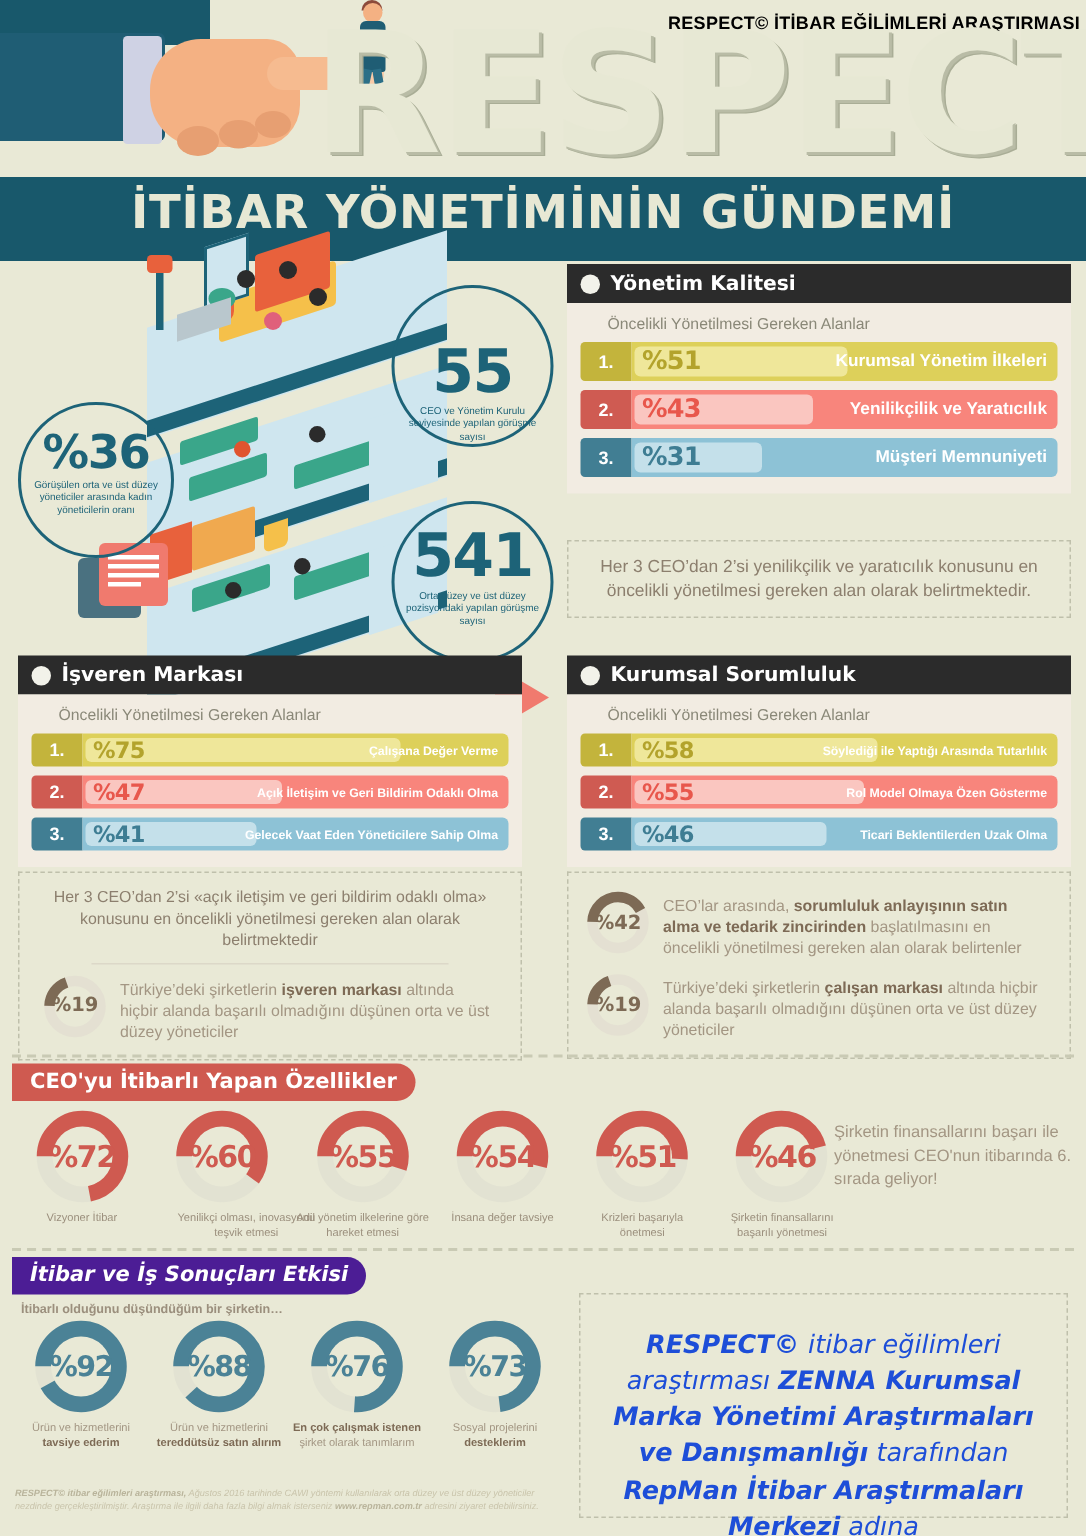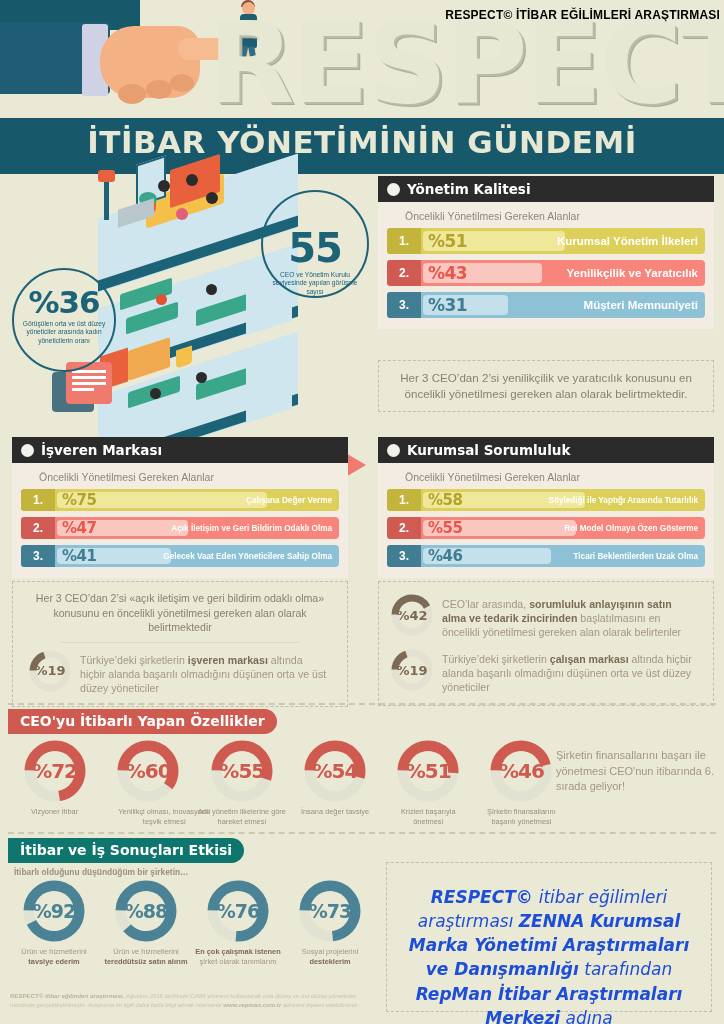--- a/index.html
+++ b/index.html
@@ -186,20 +186,24 @@
     <div class="bubble" style="left:261px;top:14px;width:108px;height:108px;justify-content:flex-end;">
       <div class="num" style="font-size:40px;margin-top:8px;">55</div>
       <div class="cap">CEO ve Yönetim Kurulu seviyesinde yapılan görüşme sayısı</div>
     </div>
 
     <div class="bubble" style="left:12px;top:92px;width:104px;height:104px;">
       <div class="num" style="font-size:31px;margin-top:8px;">%36</div>
       <div class="cap">Görüşülen orta ve üst düzey yöneticiler arasında kadın yöneticilerin oranı</div>
     </div>
 
+    <div class="bubble" style="left:261px;top:158px;width:108px;height:108px;">
+      <div class="num" style="font-size:40px;margin-top:6px;">541</div>
+      <div class="cap">Orta düzey ve üst düzey pozisyondaki yapılan görüşme sayısı</div>
+    </div>
   </div>
 
   <div class="panel" style="left:378px;top:176px;width:336px;">
     <div class="panel-head">
       <div class="panel-dot"></div>
       <div class="panel-title">Yönetim Kalitesi</div>
     </div>
     <div class="panel-body">
       <div class="panel-sub">Öncelikli Yönetilmesi Gereken Alanlar</div>
 
@@ -433,21 +437,21 @@
       </div>
       <div class="donut-cap" style="color:#9b8f7d;width:88px;">Şirketin finansallarını başarılı yönetmesi</div>
     </div>
   </div>
 
   <div style="position:absolute;left:556px;top:748px;width:160px;color:#a39683;font-size:11px;line-height:1.42;">Şirketin finansallarını başarı ile yönetmesi CEO'nun itibarında 6. sırada geliyor!</div>
 
   <div class="dashed-sep" style="top:832px;"></div>
 
   <div style="position:absolute;left:8px;top:838px;">
-    <span class="sec-tag" style="background:#0f766e;">İtibar ve İş Sonuçları Etkisi</span>
+    <span class="sec-tag" style="background:#4c1d95;font-style:italic;">İtibar ve İş Sonuçları Etkisi</span>
   </div>
 
   <div style="position:absolute;left:14px;top:867px;color:#9b8f7d;font-size:8.4px;font-weight:700;">İtibarlı olduğunu düşündüğüm bir şirketin…</div>
 
   <div style="position:absolute;left:8px;top:880px;width:370px;display:flex;">
     <div class="donut-cell" style="width:92px;">
       <div class="donut" style="width:62px;height:62px;">
         <svg width="62" height="62" viewBox="0 0 62 62">
           <circle cx="31" cy="31" r="25" fill="none" stroke="#e2e2d2" stroke-width="11"></circle>
           <circle cx="31" cy="31" r="25" fill="none" stroke="#4b8296" stroke-width="11" stroke-dasharray="144.5 12.5" stroke-dashoffset="39.2" transform="rotate(-90 31 31)"></circle>

